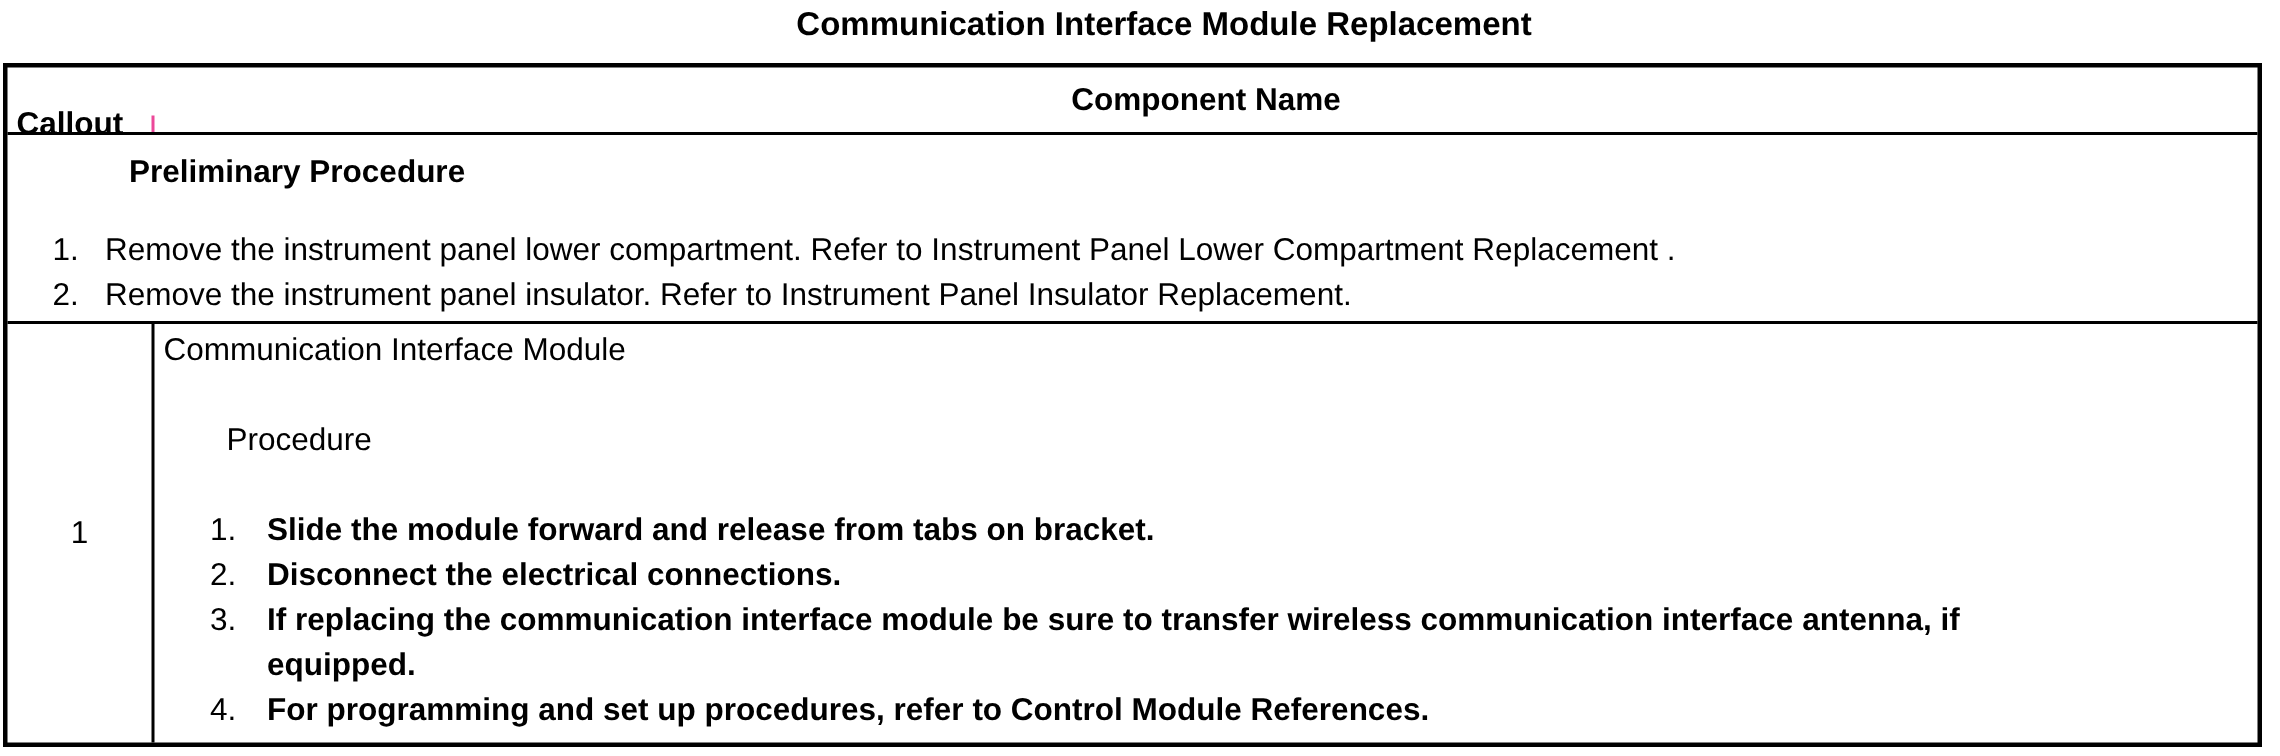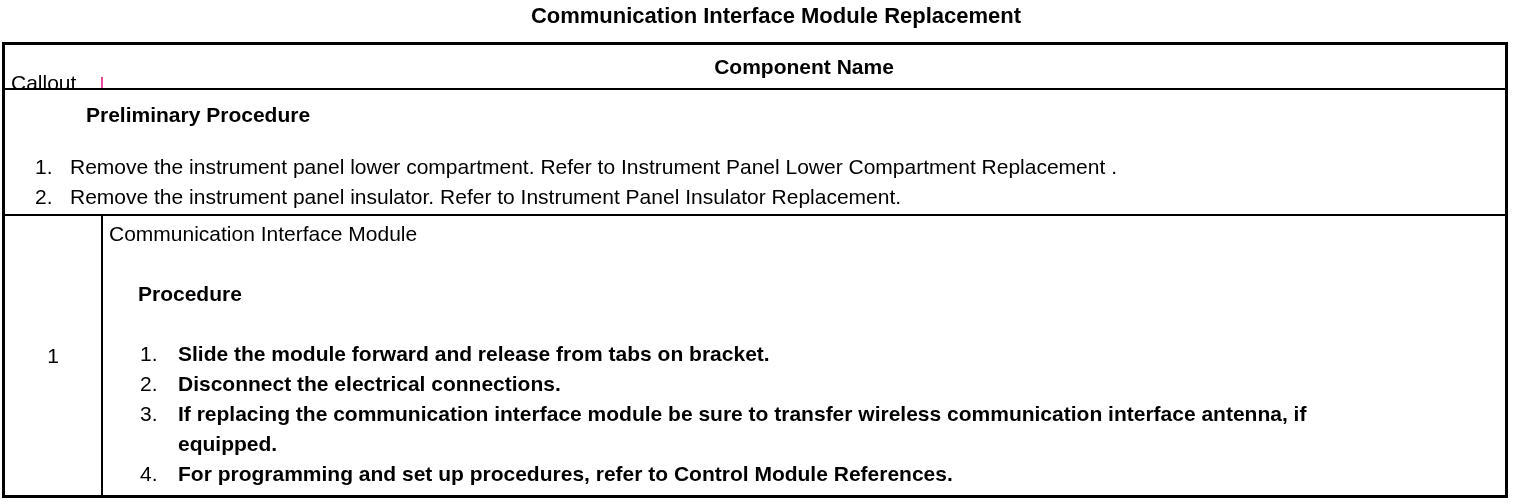--- a/index.html
+++ b/index.html
@@ -41,21 +41,21 @@
     border-bottom: 2px solid #000000;
   }
   .callout-head {
     width: 98px;
     flex: 0 0 98px;
     border-right: 2px solid #ec4899;
     display: flex;
     align-items: center;
     padding-left: 6px;
     box-sizing: border-box;
-    font-weight: normal;
+    font-weight: bold;
     margin-top: 32px;
   }
   .comp-head {
     flex: 1;
     display: flex;
     align-items: center;
     justify-content: center;
     font-weight: bold;
     text-align: center;
   }
@@ -98,23 +98,23 @@
     justify-content: center;
     box-sizing: border-box;
   }
   .comp-cell {
     flex: 1;
     padding: 3px 0 0 6px;
     box-sizing: border-box;
     border-radius: 18px;
   }
   .proc-heading {
-    font-weight: bold;
+    font-weight: normal;
     margin-top: 30px;
-    margin-left: 29px;
+    margin-left: 42px;
   }
   .proc-steps {
     margin-top: 30px;
     padding-left: 31px;
   }
   .proc-steps .num {
     flex: 0 0 38px;
     width: 38px;
   }
   .proc-steps .txt {

